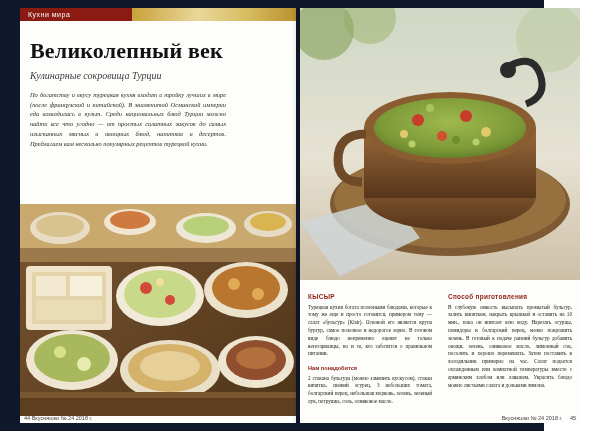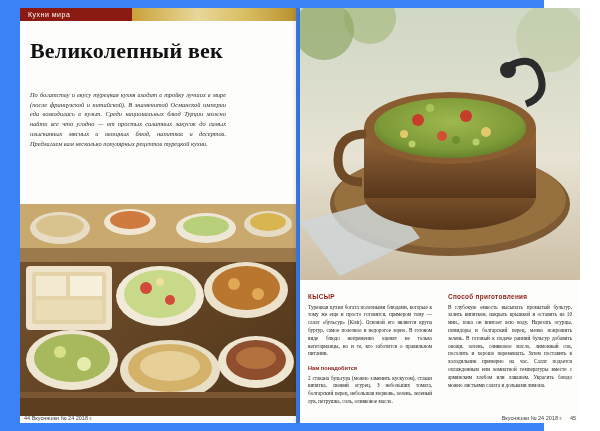--- a/index.html
+++ b/index.html
@@ -1,17 +1,17 @@
 <!DOCTYPE html>
 <html><head>
 <meta charset="utf-8">
 <style>
   html,body{margin:0;padding:0;background:#ffffff;}
   body{width:600px;height:431px;overflow:hidden;font-family:"Liberation Serif",serif;}
-  .spread{position:relative;width:544px;height:431px;background:#3b82f6;}
+  .spread{position:relative;width:544px;height:431px;background:#0f172a;}
 
   
   .page-left{position:absolute;left:20px;top:8px;width:276px;height:415px;background:#fdfdfb;overflow:hidden;}
   .kicker{position:absolute;left:0;top:0;width:112px;height:13px;background:#8b1a12;color:#fff;
           font-family:"Liberation Sans",sans-serif;font-size:7px;letter-spacing:.5px;
           display:flex;align-items:center;padding-left:8px;box-sizing:border-box;}
   .kicker-bar{position:absolute;left:112px;top:0;width:164px;height:13px;
           background:linear-gradient(90deg,#c9a23a,#e8d79a 40%,#d8bd60 70%,#b9912f);}
   .headline{position:absolute;left:10px;top:30px;width:260px;font-size:22px;font-weight:bold;color:#111;
             letter-spacing:.2px;}
@@ -48,20 +48,21 @@
 </head>
 <body>
 
 <div class="spread">
 
   <div class="page-left">
     <div class="kicker">Кухни мира</div>
     <div class="kicker-bar"></div>
 
     <div class="headline">Великолепный век</div>
+    <div class="subhead">Кулинарные сокровища Турции</div>
     <div class="lede">По богатству и вкусу турецкая кухня входит в тройку лучших в мире (после французской и китайской). В знаменитой Османской империи еда возводилась в культ. Среди национальных блюд Турции можно найти все что угодно — от простых салатных закусок до самых изысканных мясных и овощных блюд, напитков и десертов. Предлагаем вам несколько популярных рецептов турецкой кухни.</div>
 
     <div class="photo-left">
       <svg width="276" height="212" viewBox="0 0 276 212">
         <defs>
           <linearGradient id="clothg" x1="0" y1="0" x2="0" y2="1">
             <stop offset="0%" stop-color="#c9b49a"></stop>
               <stop offset="100%" stop-color="#8d6c47"></stop>
           </linearGradient>
           <linearGradient id="woodg" x1="0" y1="0" x2="1" y2="1">

